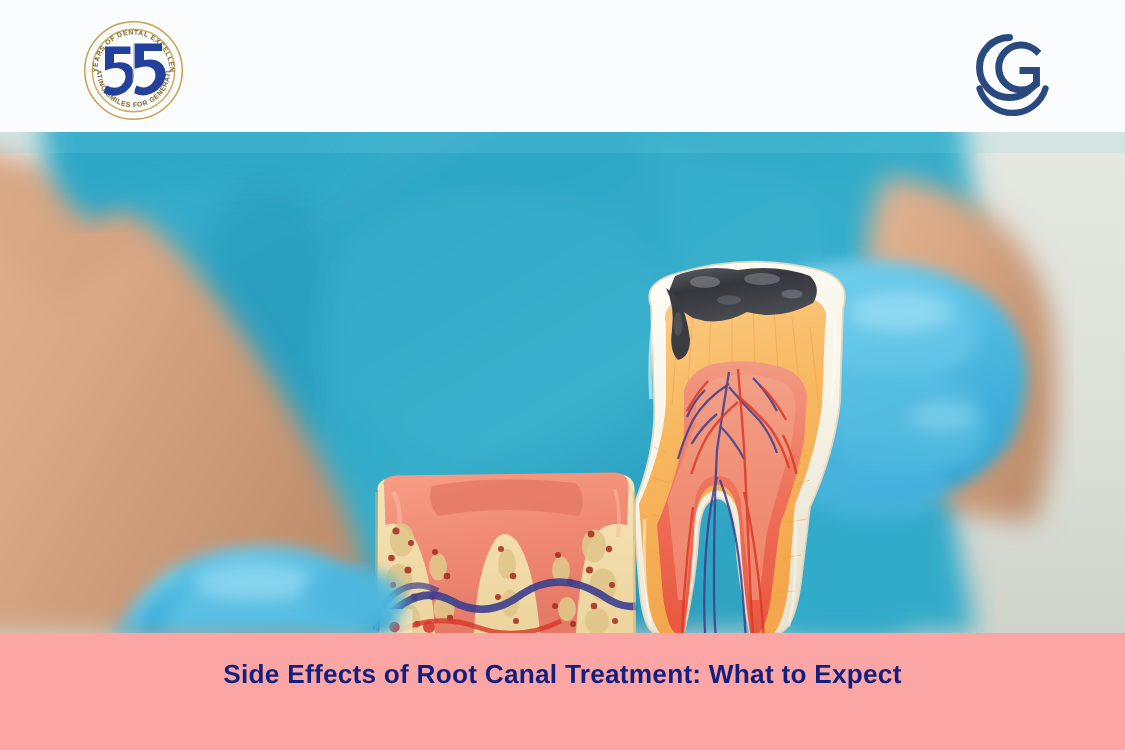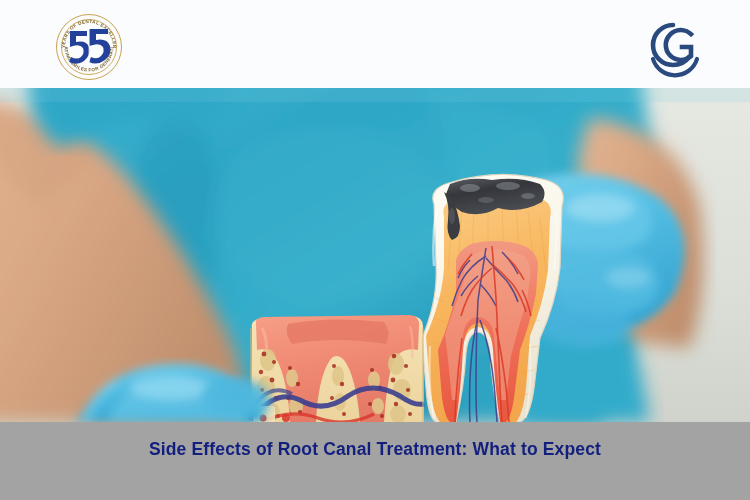--- a/index.html
+++ b/index.html
@@ -50,21 +50,21 @@
   .photo {
     position:absolute; left:0; top:88px; width:750px; height:334px;
     overflow:hidden;
     background:#2eacca;
   }
   .photo svg { display:block; width:750px; height:334px; }
 
   
   .caption-bar {
     position:absolute; left:0; top:422px; width:750px; height:78px;
-    background:#a3a3a3;
+    background:#fca5a5;
     display:flex; align-items:center; justify-content:center;
   }
   .caption-text {
     font-size:17.5px; font-weight:bold; color:#121f7e;
     letter-spacing:0.15px; white-space:nowrap;
     padding-bottom:23px;
   }
 </style>
 </head>
 <body>

